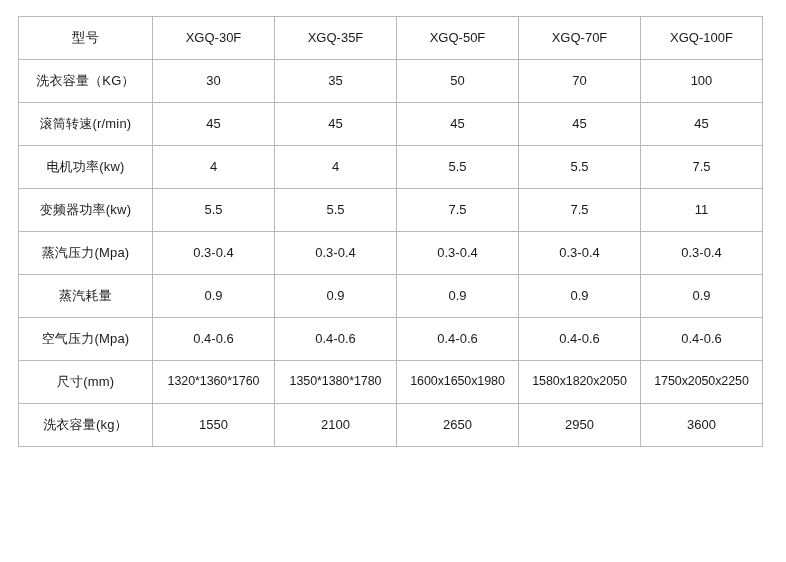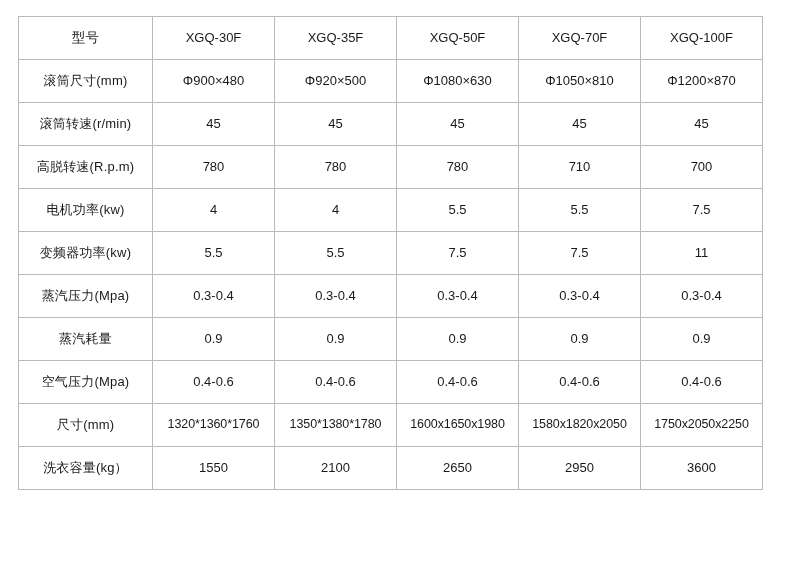--- a/index.html
+++ b/index.html
@@ -80,42 +80,34 @@
         <td class="rowlabel">型号</td>
         <td class="datacell">XGQ-30F</td>
         <td class="datacell">XGQ-35F</td>
         <td class="datacell">XGQ-50F</td>
         <td class="datacell">XGQ-70F</td>
         <td class="datacell">XGQ-100F</td>
       </tr>
     </thead>
     <tbody>
       <tr>
-        <td class="rowlabel">滚筒尺寸(mm)</td>
-        <td class="datacell">Φ900×480</td>
-        <td class="datacell">Φ920×500</td>
-        <td class="datacell">Φ1080×630</td>
-        <td class="datacell">Φ1050×810</td>
-        <td class="datacell">Φ1200×870</td>
+        <td class="rowlabel">洗衣容量（KG）</td>
+        <td class="datacell">30</td>
+        <td class="datacell">35</td>
+        <td class="datacell">50</td>
+        <td class="datacell">70</td>
+        <td class="datacell">100</td>
       </tr>
       <tr>
         <td class="rowlabel">滚筒转速(r/min)</td>
         <td class="datacell">45</td>
         <td class="datacell">45</td>
         <td class="datacell">45</td>
         <td class="datacell">45</td>
         <td class="datacell">45</td>
-      </tr>
-      <tr>
-        <td class="rowlabel">高脱转速(R.p.m)</td>
-        <td class="datacell">780</td>
-        <td class="datacell">780</td>
-        <td class="datacell">780</td>
-        <td class="datacell">710</td>
-        <td class="datacell">700</td>
       </tr>
       <tr>
         <td class="rowlabel">电机功率(kw)</td>
         <td class="datacell">4</td>
         <td class="datacell">4</td>
         <td class="datacell">5.5</td>
         <td class="datacell">5.5</td>
         <td class="datacell">7.5</td>
       </tr>
       <tr>

